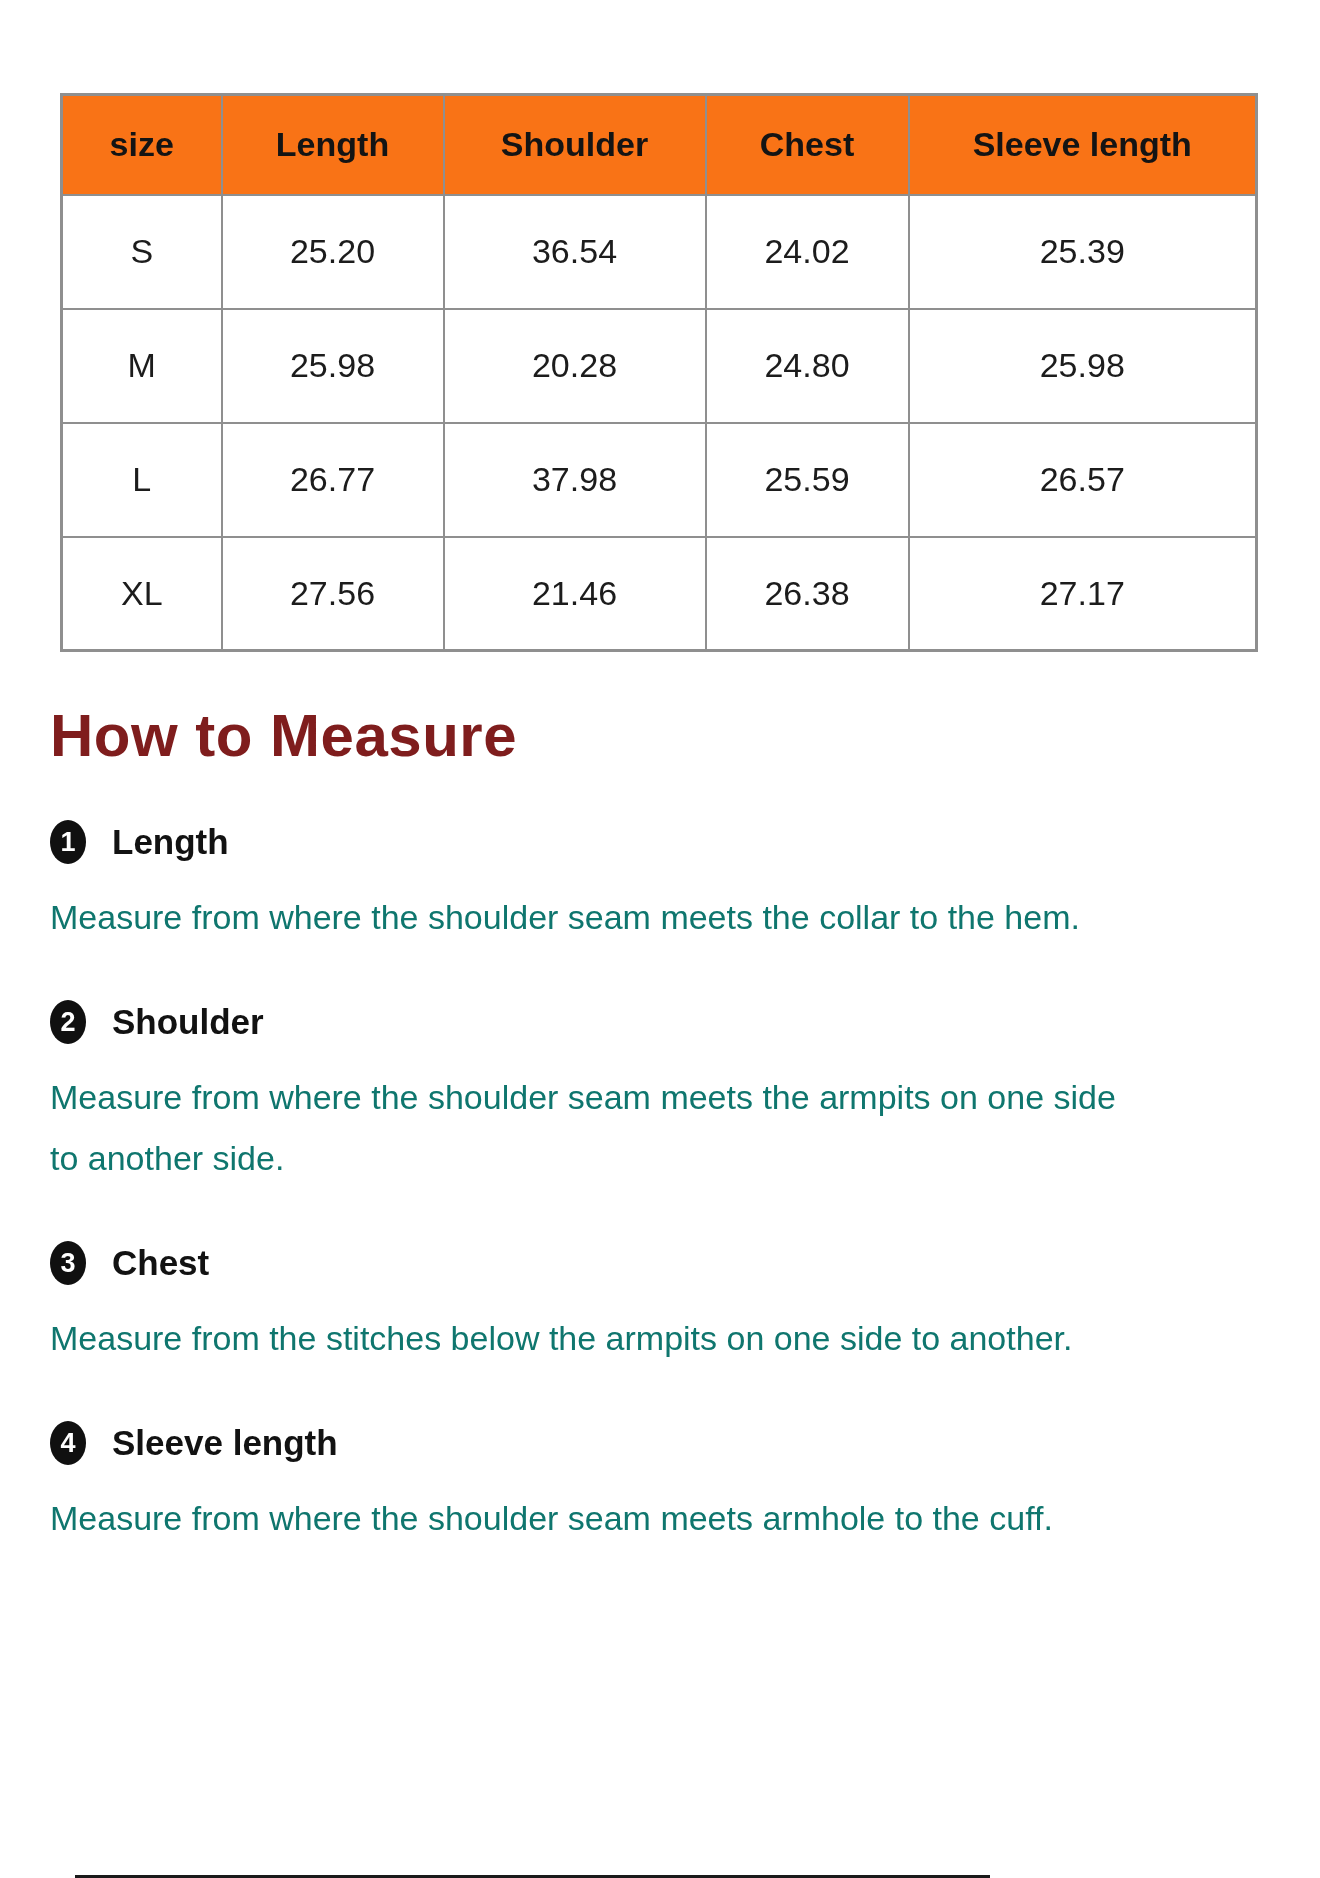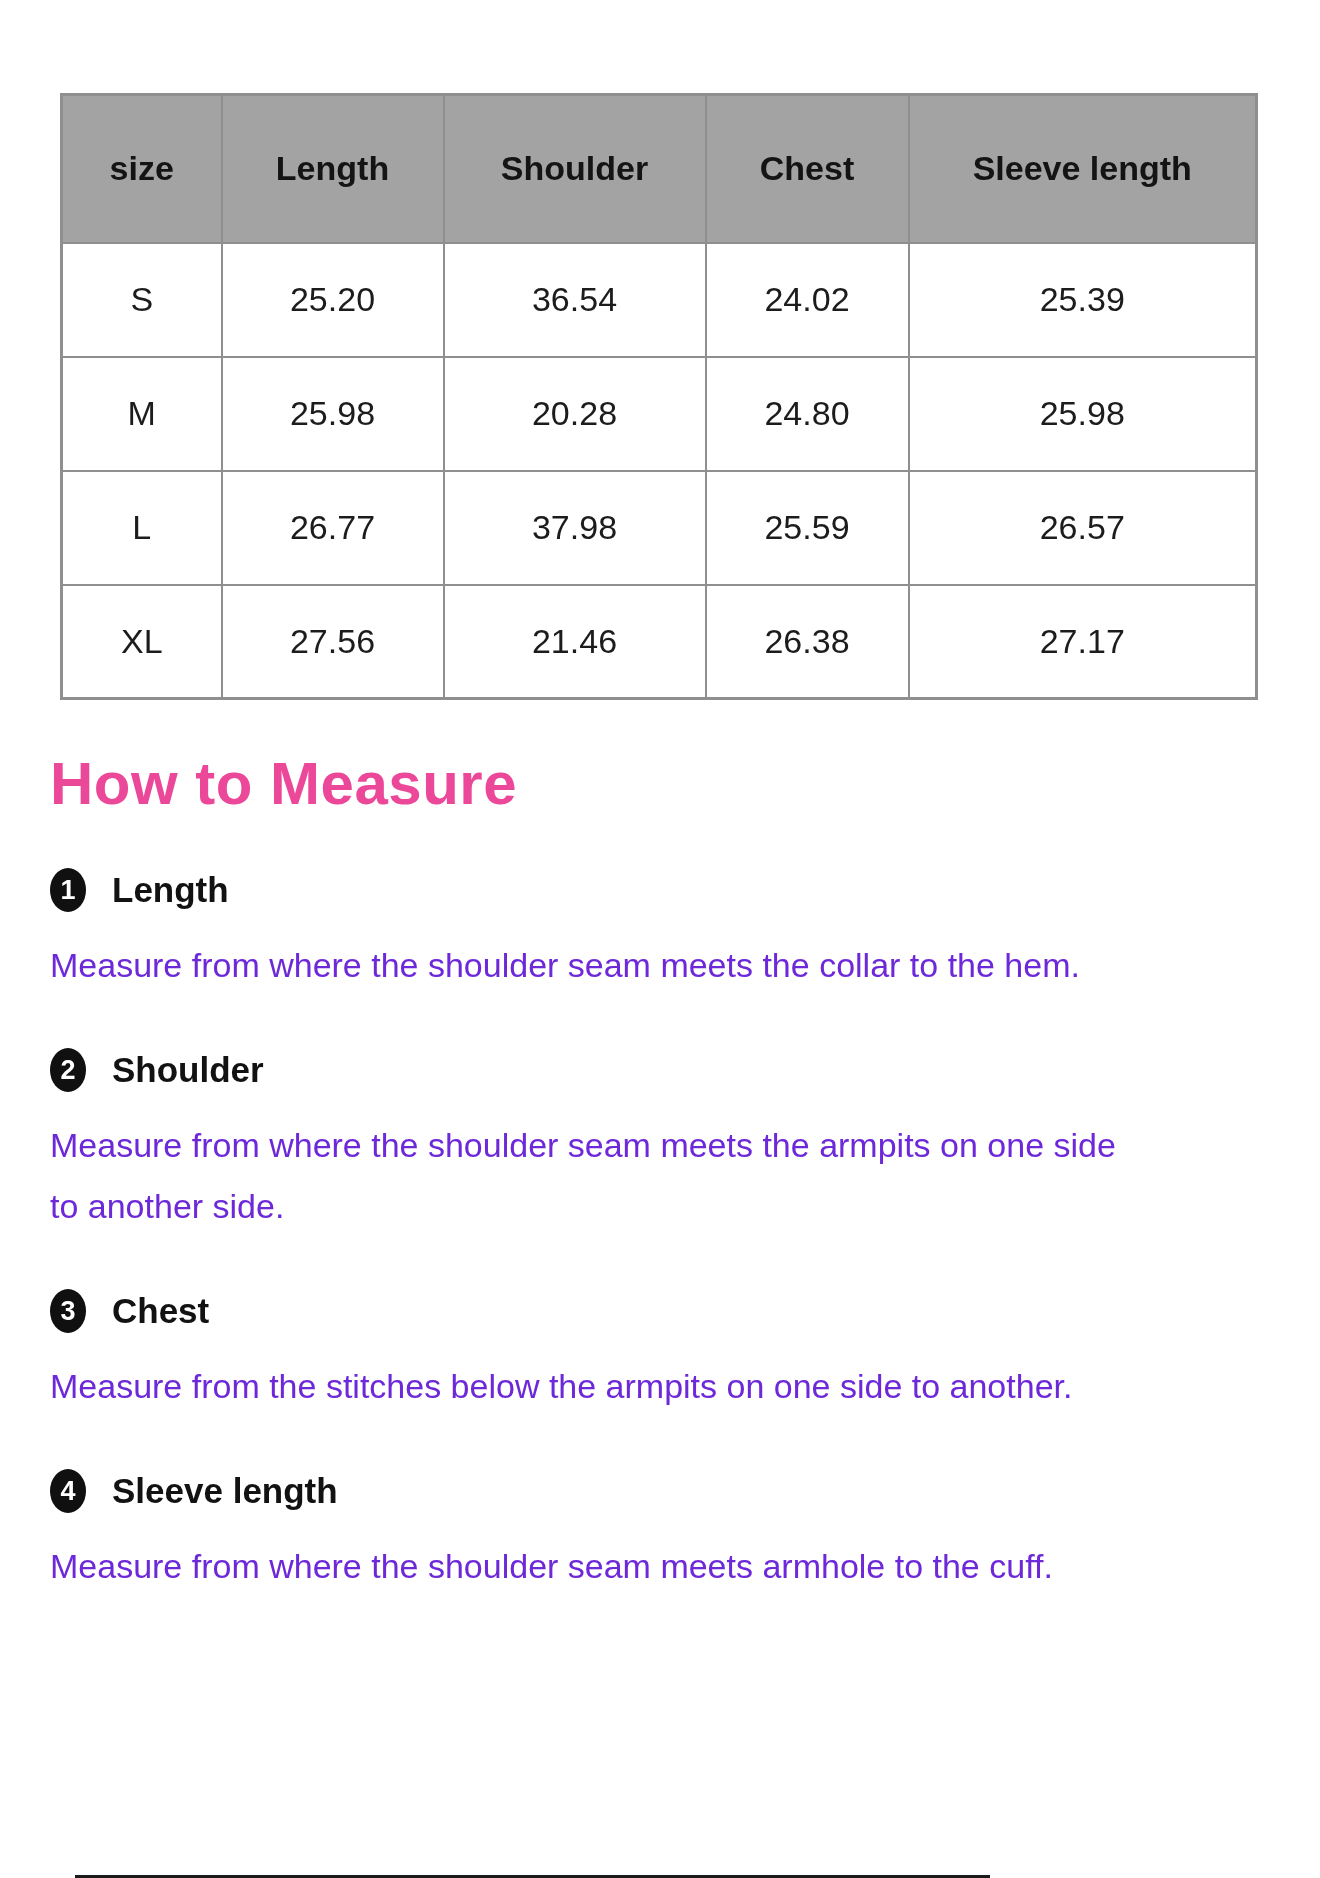--- a/index.html
+++ b/index.html
@@ -25,42 +25,42 @@
     table-layout:fixed;
     border:3px solid #8f8f8f;
   }
   table.size-chart th, table.size-chart td {
     border:2px solid #8f8f8f;
     text-align:center;
     vertical-align:middle;
     font-size:34px;
   }
   table.size-chart thead th {
-    background:#a3a3a3;
+    background:#f97316;
     font-weight:bold;
-    height:148px;
+    height:100px;
     color:#141414;
   }
   table.size-chart tbody td {
     height:114px;
     background:#ffffff;
     color:#1c1c1c;
   }
   .col-size { width:160px; }
   .col-length { width:222px; }
   .col-shoulder { width:262px; }
   .col-chest { width:203px; }
   .col-sleeve { width:auto; }
 
   .htm-title {
     margin:52px 0 0 50px;
     font-size:60px;
     line-height:64px;
     font-weight:bold;
-    color:#ec4899;
+    color:#7f1d1d;
     letter-spacing:0.5px;
   }
   .measure-item {
     margin:52px 0 0 50px;
     display:flex;
     align-items:center;
     height:44px;
   }
   .measure-circle {
     width:36px;
@@ -79,21 +79,21 @@
     margin-left:26px;
     font-size:35px;
     font-weight:bold;
     color:#121212;
   }
   .measure-desc {
     margin:23px 0 0 50px;
     max-width:1080px;
     font-size:34px;
     line-height:61px;
-    color:#6d28d9;
+    color:#0f766e;
   }
   .next-top-line {
     position:absolute;
     bottom:0;
     left:75px;
     width:915px;
     height:3px;
     background:#1a1a1a;
   }
 </style>

